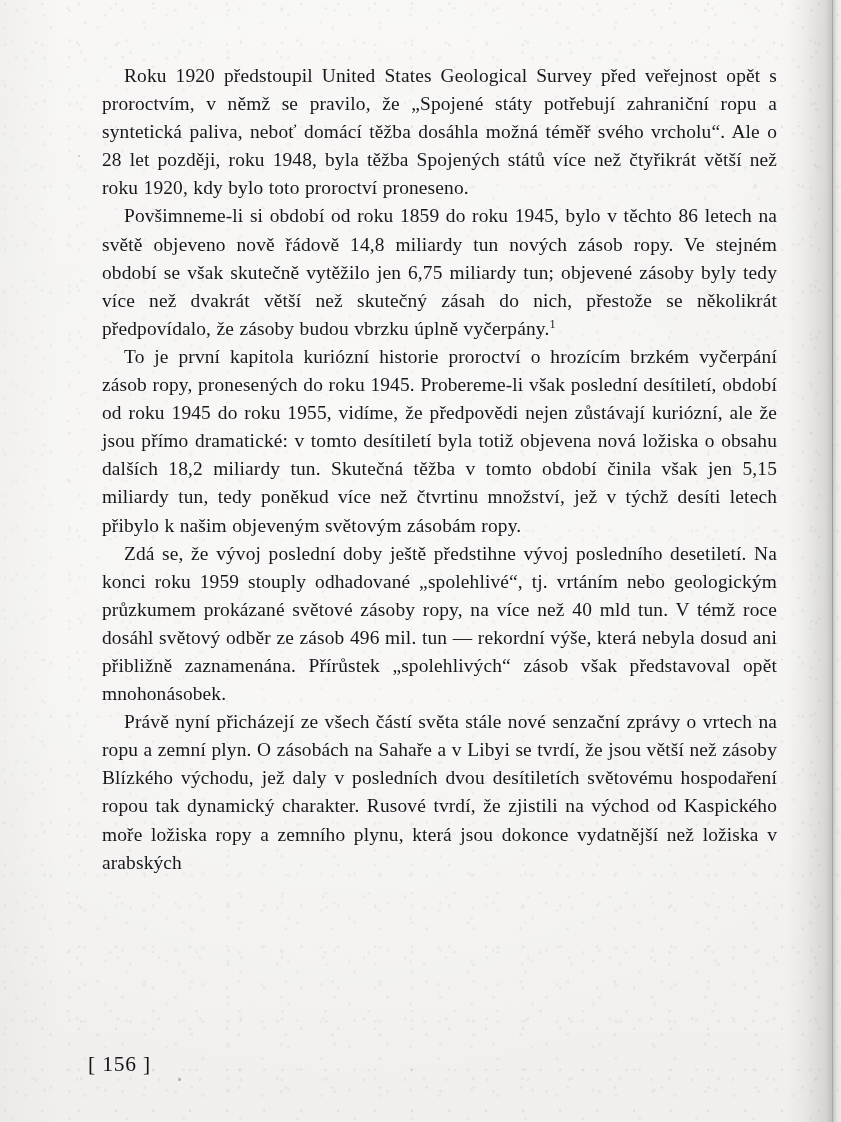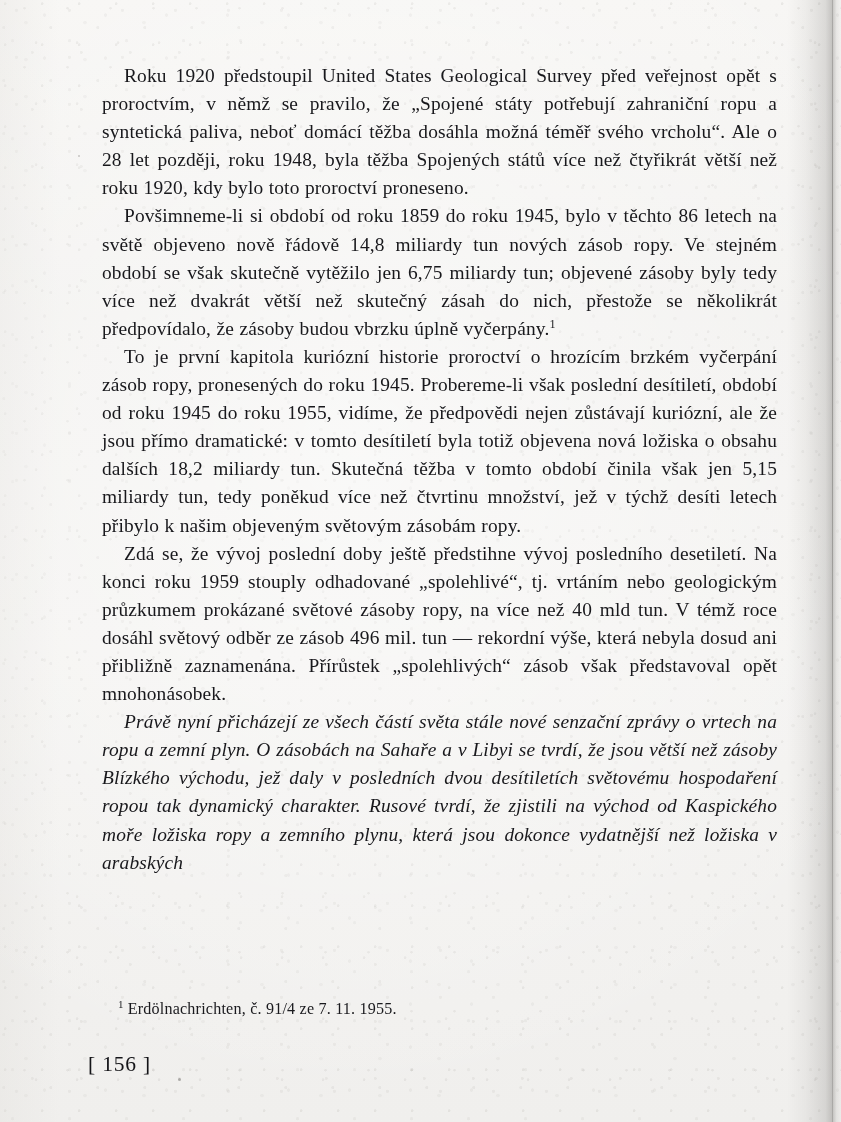--- a/index.html
+++ b/index.html
@@ -100,21 +100,20 @@
     font-size: 19.4px;
     line-height: 28.1px;
     letter-spacing: 0.15px;
     word-spacing: 0.4px;
     color: #18181c;
   }
 
   
   p.para:last-of-type {
     text-align: justify;
-    font-style: italic;
   }
 
   sup.fnref {
     font-size: 0.63em;
     vertical-align: super;
     line-height: 0;
     letter-spacing: 0;
   }
 
   
@@ -188,17 +187,16 @@
     <p class="para"><span>Povšimneme-li si období od roku 1859 do roku 1945, bylo v těchto 86 letech na světě objeveno nově řádově 14,8 miliardy tun nových zásob ropy. Ve stejném období se však skutečně vytěžilo jen 6,75 miliardy tun; objevené zásoby byly tedy více než dvakrát větší než skutečný zásah do nich, přestože se několikrát předpovídalo, že zásoby budou vbrzku úplně vyčerpány.</span><sup class="fnref">1</sup></p>
 
     <p class="para">To je první kapitola kuriózní historie proroctví o hrozícím brzkém vyčerpání zásob ropy, pronesených do roku 1945. Probereme-li však poslední desítiletí, období od roku 1945 do roku 1955, vidíme, že předpovědi nejen zůstávají kuriózní, ale že jsou přímo dramatické: v tomto desítiletí byla totiž objevena nová ložiska o obsahu dalších 18,2 miliardy tun. Skutečná těžba v tomto období činila však jen 5,15 miliardy tun, tedy poněkud více než čtvrtinu množství, jež v týchž desíti letech přibylo k našim objeveným světovým zásobám ropy.</p>
 
     <p class="para">Zdá se, že vývoj poslední doby ještě předstihne vývoj posledního desetiletí. Na konci roku 1959 stouply odhadované „spolehlivé“, tj. vrtáním nebo geologickým průzkumem prokázané světové zásoby ropy, na více než 40 mld tun. V témž roce dosáhl světový odběr ze zásob 496 mil. tun — rekordní výše, která nebyla dosud ani přibližně zaznamenána. Přírůstek „spolehlivých“ zásob však představoval opět mnohonásobek.</p>
 
     <p class="para">Právě nyní přicházejí ze všech částí světa stále nové senzační zprávy o vrtech na ropu a zemní plyn. O zásobách na Sahaře a v Libyi se tvrdí, že jsou větší než zásoby Blízkého východu, jež daly v posledních dvou desítiletích světovému hospodaření ropou tak dynamický charakter. Rusové tvrdí, že zjistili na východ od Kaspického moře ložiska ropy a zemního plynu, která jsou dokonce vydatnější než ložiska v arabských</p>
 
   </div>
 
-  <div class="footnote"><sup class="fnmark">1</sup><span>Erdölnachrichten, č. 91/4 ze 7. 11. 1955.</span></div>
 
   <div class="pagenum">[ 156 ]</div>
 
 </div>
 
 </body></html>

